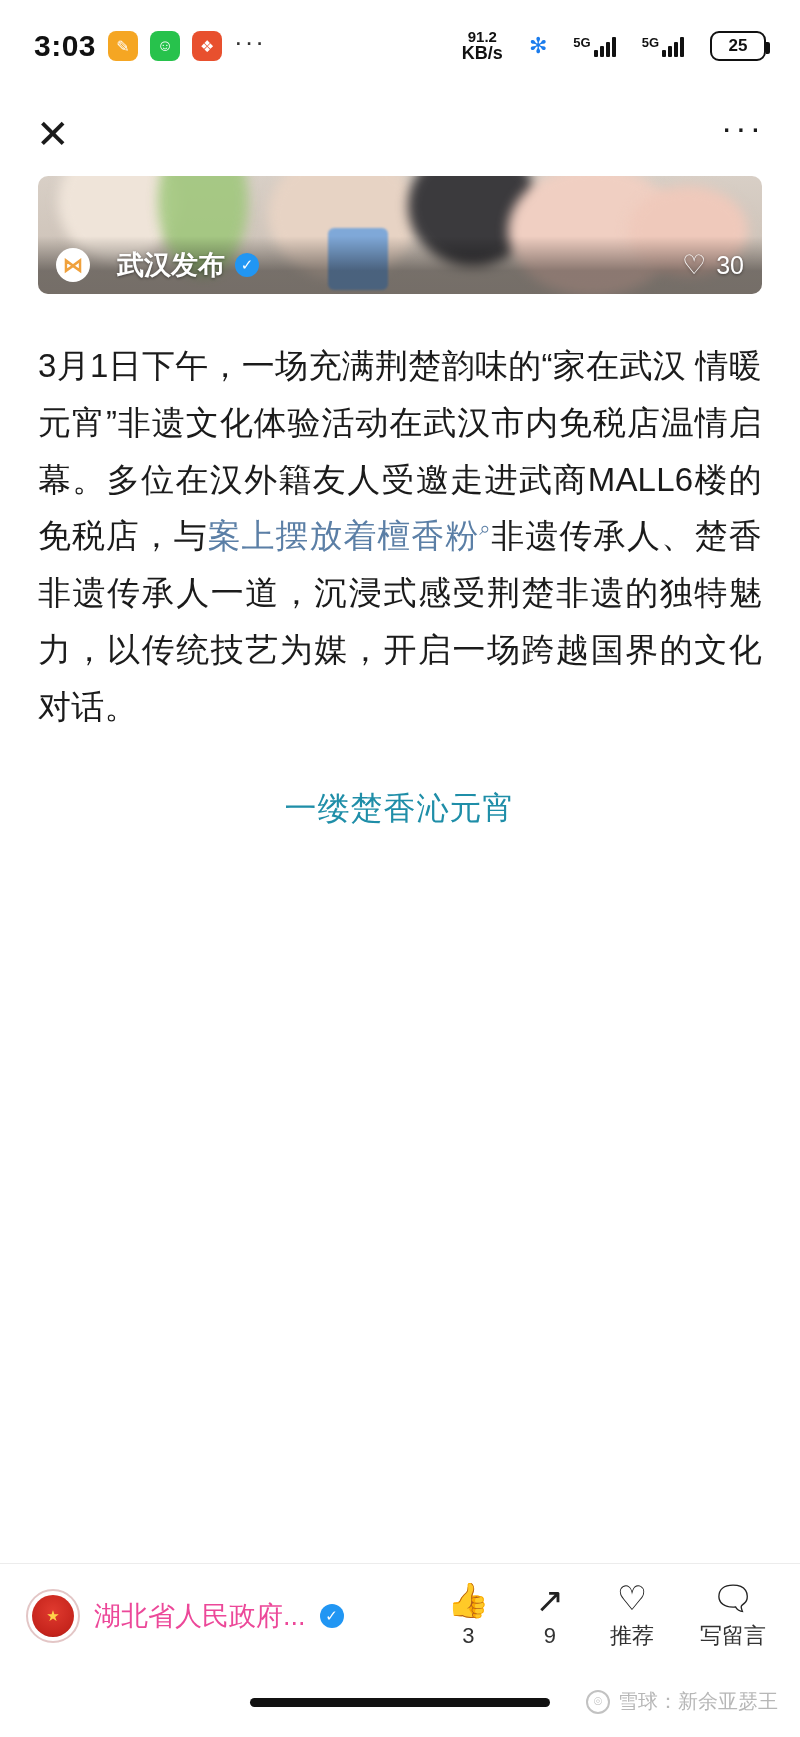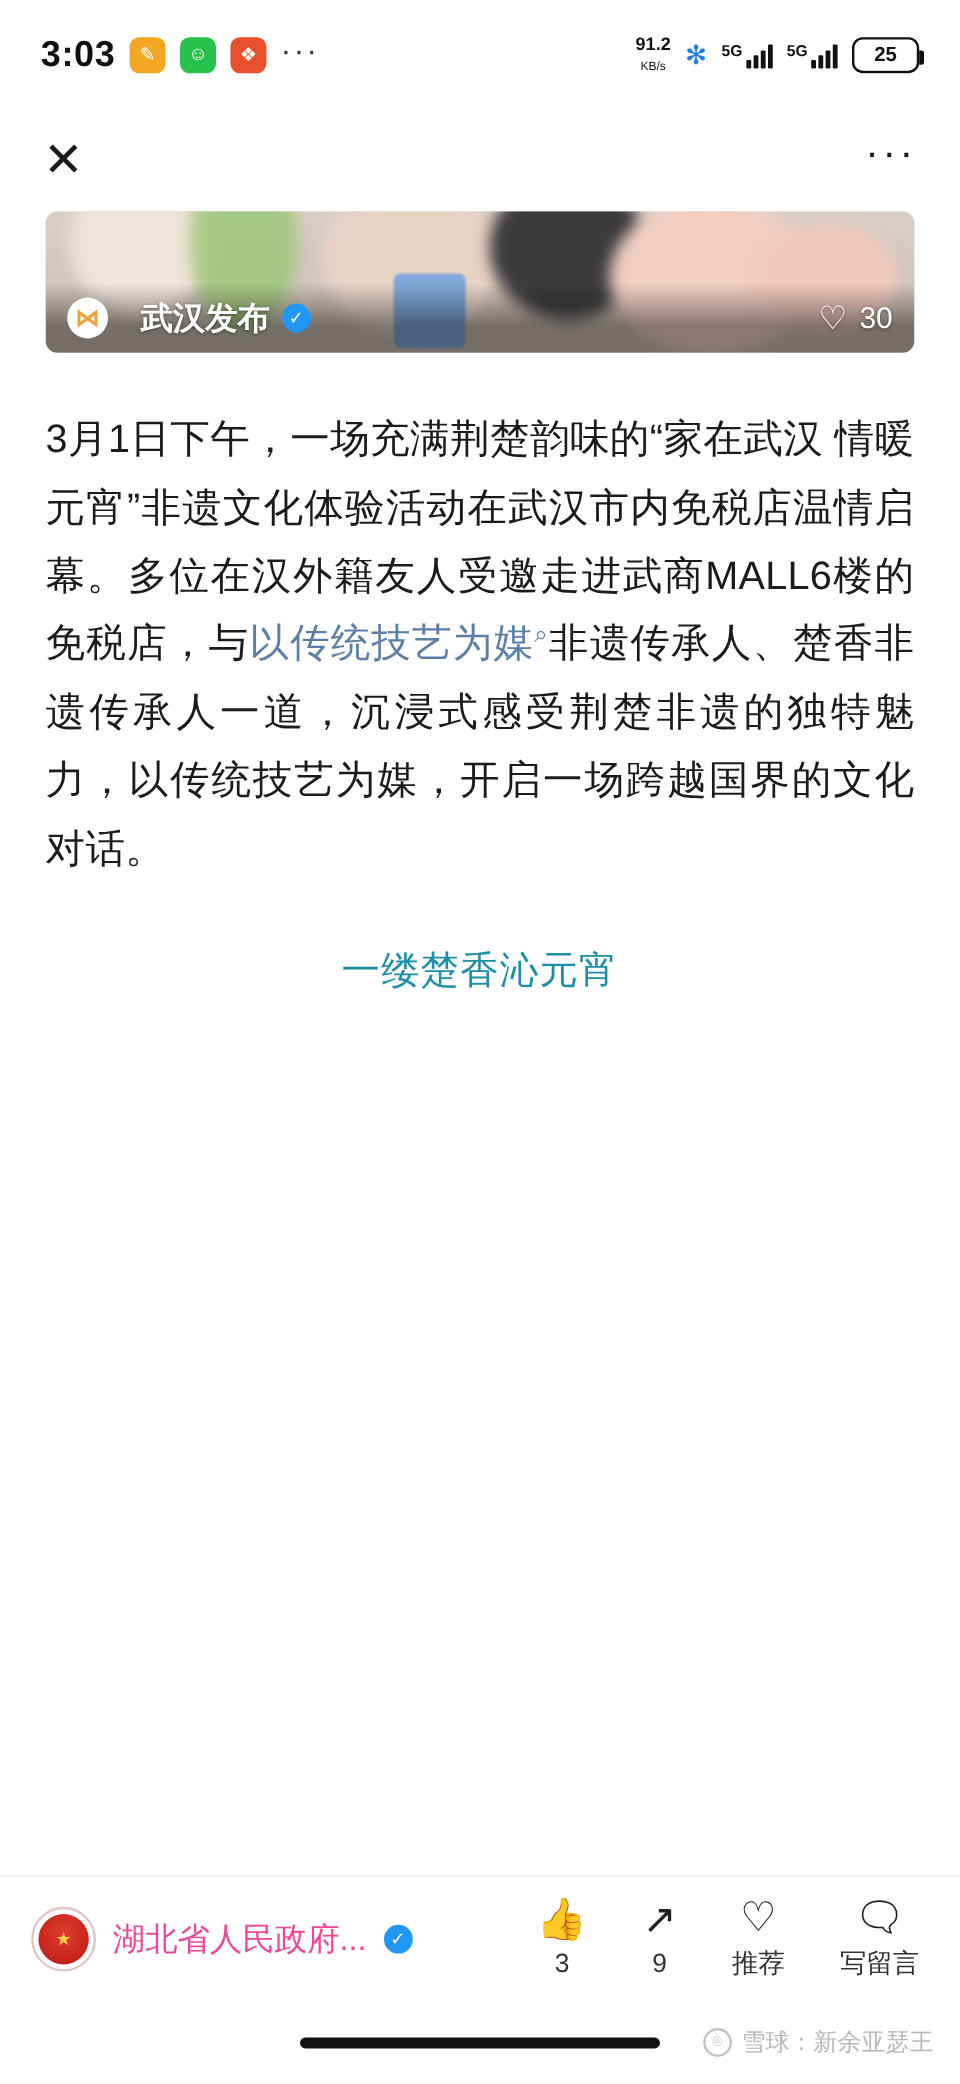--- a/index.html
+++ b/index.html
@@ -54,30 +54,30 @@
     color: #333;
     font-size: 26px;
     letter-spacing: 2px;
     line-height: 1;
     padding-bottom: 8px;
   }
   .status-right {
     margin-left: auto;
     display: flex;
     align-items: center;
-    gap: 12px;
+    gap: 26px;
   }
   .netspeed {
     text-align: center;
     line-height: 1.05;
     font-size: 15px;
     font-weight: 700;
     color: #111;
   }
-  .netspeed .unit { font-size: 10px; font-weight: 400; }
+  .netspeed .unit { font-size: 18px; font-weight: 700; }
   .bt-icon { color: #1b7ced; font-size: 22px; }
   .sig-group { display: flex; align-items: flex-end; gap: 3px; }
   .sig-label {
     font-size: 13px; font-weight: 700; color: #111;
     align-self: flex-start; margin-bottom: 2px;
   }
   .bars { display: flex; align-items: flex-end; gap: 2px; height: 22px; }
   .bars i { width: 4px; background: #111; border-radius: 1px; display: block; }
   .bars i:nth-child(1) { height: 7px; }
   .bars i:nth-child(2) { height: 11px; }
@@ -411,21 +411,21 @@
         <span class="verified">✓</span>
         <span class="like-group">
           <span class="heart-outline">♡</span>
           <span>30</span>
         </span>
       </div>
     </div>
 
     <div class="article">
       <p class="para">
-        <span>3月1日下午，一场充满荆楚韵味的“家在武汉 情暖元宵”非遗文化体验活动在武汉市内免税店温情启幕。多位在汉外籍友人受邀走进武商MALL6楼的免税店，与</span><span class="kw-link">以传统技艺为媒</span><span class="kw-search">⌕</span><span>非遗传承人、楚香非遗传承人一道，沉浸式感受荆楚非遗的独特魅力，以传统技艺为媒，开启一场跨越国界的文化对话。</span>
+        <span>3月1日下午，一场充满荆楚韵味的“家在武汉 情暖元宵”非遗文化体验活动在武汉市内免税店温情启幕。多位在汉外籍友人受邀走进武商MALL6楼的免税店，与</span><span class="kw-link">案上摆放着檀香粉</span><span class="kw-search">⌕</span><span>非遗传承人、楚香非遗传承人一道，沉浸式感受荆楚非遗的独特魅力，以传统技艺为媒，开启一场跨越国界的文化对话。</span>
       </p>
 
       <h2 class="section-head">一缕楚香沁元宵</h2>
 
     </div>
   </div>
 
   <div class="bottom-bar">
     <div class="acct">
       <span class="acct-logo">

